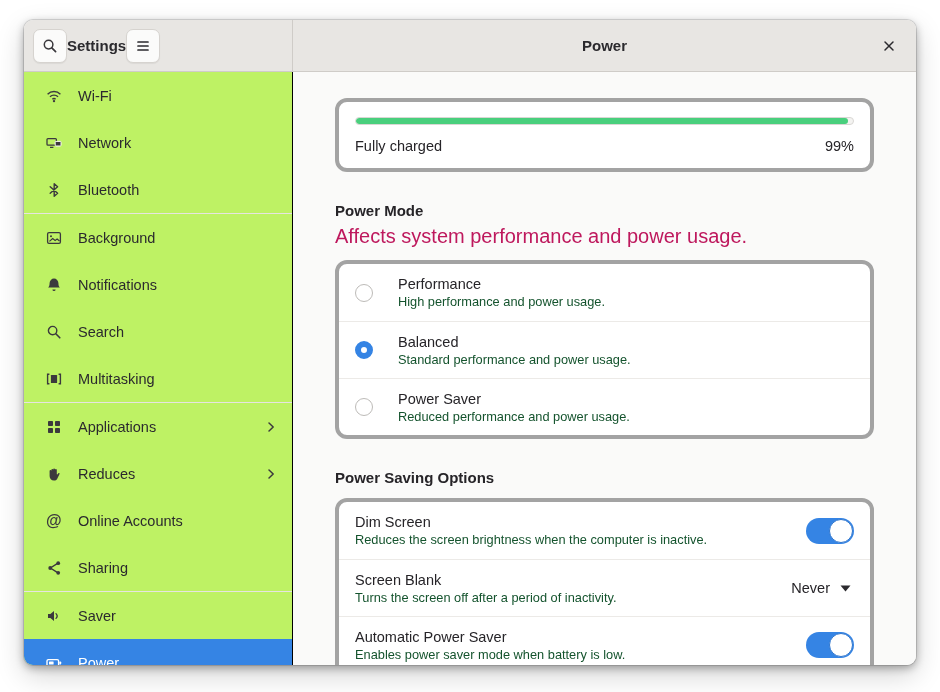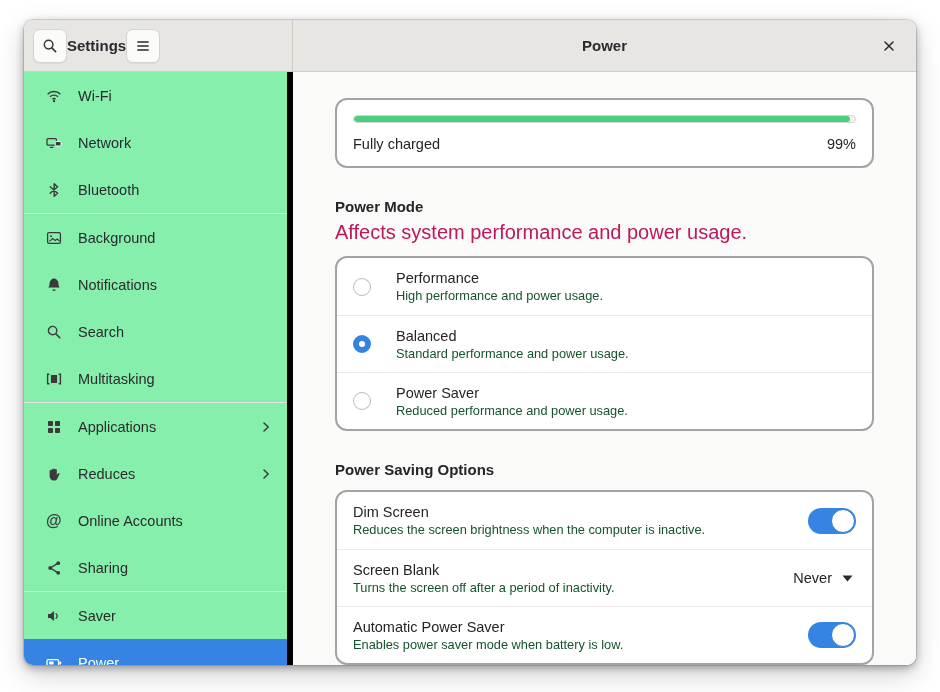--- a/index.html
+++ b/index.html
@@ -19,33 +19,33 @@
   .hb-right { grid-column:2; grid-row:1; justify-content:center; }
   .hb-title { font-size:15px; font-weight:700; color:#2b2a2e; }
   .hb-btn {
     width:34px; height:34px; border-radius:7px; border:1px solid #d6d3cf;
     background:#fbfbfa; display:flex; align-items:center; justify-content:center; cursor:pointer;
     box-shadow:0 1px 1px rgba(0,0,0,.06);
   }
   .close-btn { position:absolute; right:12px; top:11px; width:30px; height:30px; border:none; background:transparent; display:flex; align-items:center; justify-content:center; cursor:pointer; border-radius:6px; }
 
   
-  .sidebar { grid-column:1; grid-row:2; background:#86efac; border-right:6px solid #000000; overflow:hidden; }
+  .sidebar { grid-column:1; grid-row:2; background:#bef264; border-right:1px solid #000000; overflow:hidden; }
   .side-item { height:47px; display:flex; align-items:center; padding:0 14px 0 22px; gap:16px; font-size:14.5px; color:#2b2a2e; cursor:pointer; }
   .side-item .icon { width:16px; height:16px; flex:0 0 16px; display:flex; }
   .side-item .lbl { flex:1; }
   .side-item.selected { background:#3584e4; color:#ffffff; height:48px; }
   .side-sep { height:1px; background:#e6e4e1; }
   .at-glyph { font-size:16px; font-weight:700; color:#3b393d; line-height:16px; }
 
   
   .content { grid-column:2; grid-row:2; background:#fafaf9; overflow:hidden; padding:26px 42px 0 42px; }
   .section-title { font-size:15px; font-weight:700; color:#262428; margin-bottom:12px; }
   .section-sub { font-size:20px; color:#be185d; margin:-6px 0 12px 0; }
-  .card { background:#ffffff; border:2px solid #a3a3a3; border-radius:12px; overflow:hidden; }
+  .card { background:#ffffff; border:4px solid #a3a3a3; border-radius:12px; overflow:hidden; }
   .sect { margin-bottom:30px; }
 
   
   .battery-card { padding:15px 16px 14px 16px; }
   .progress-trough { height:8px; border-radius:4px; background:#f4f3f1; border:1px solid #d9d7d4; overflow:hidden; }
   .progress-fill { height:100%; border-radius:4px; background:#49cf7d; }
   .battery-row { display:flex; justify-content:space-between; margin-top:13px; font-size:14.5px; color:#262428; }
 
   
   .row { display:flex; align-items:center; padding:9px 16px; min-height:57px; gap:4px; }

